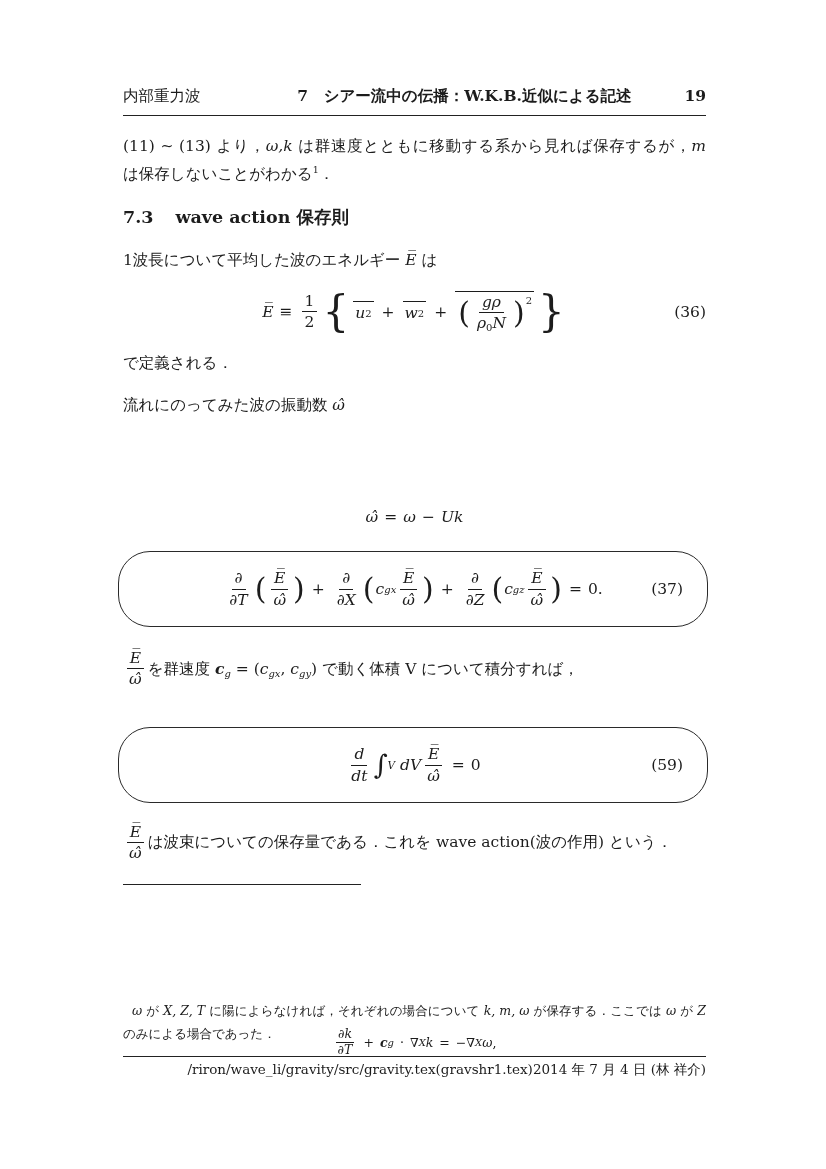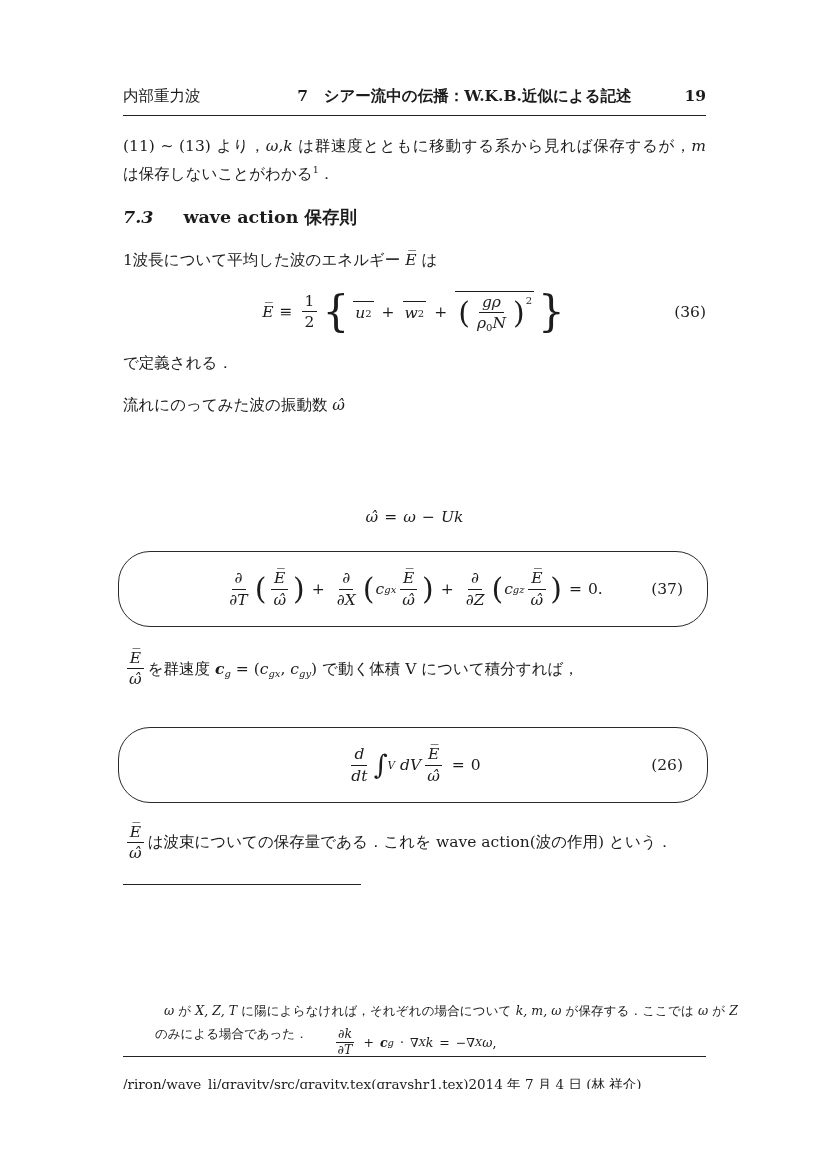--- a/index.html
+++ b/index.html
@@ -14,25 +14,25 @@
   .bi { font-style:italic; font-weight:bold; }
   .para { line-height:1.8; text-align:justify; }
   sup.fn { font-size:9.5px; vertical-align:6px; }
   sup.e { font-size:10px; vertical-align:6px; }
   sub.s { font-size:10px; font-style:italic; vertical-align:-3px; }
   
   .header { top:86px; border-bottom:1.5px solid #222; padding-bottom:8px;
             display:flex; justify-content:space-between; align-items:baseline; }
   .header .hc { font-weight:bold;margin-left:44px; }
   .header .hr { font-weight:bold; }
-  .footer { top:1056px; border-top:1.5px solid #222; padding-top:19px;
-            display:flex; justify-content:flex-start; font-size:13.5px; }
+  .footer { top:1056px; border-top:1.5px solid #222; padding-top:4px;
+            display:flex; justify-content:flex-end; font-size:13.5px; }
   
   .sechead { top:205px; font-size:17.5px; font-weight:bold; }
-  .sechead .num { margin-right:30px;font-style:italic; }
+  .sechead .num { margin-right:22px; }
   
   .eqline { display:flex; align-items:center; justify-content:center; position:relative; }
   .eqrow  { display:inline-flex; align-items:center; white-space:nowrap; }
   .tag { position:absolute; right:0; top:50%; transform:translateY(-50%); }
   .frac { display:inline-flex; flex-direction:column; align-items:center;
           vertical-align:middle; margin:0 3px; text-align:center; }
   .frac .num { display:block; border-bottom:1px solid #1c1c1c; padding:0 3px 2px; line-height:1.05; }
   .frac .den { display:block; padding:2px 3px 0; line-height:1.05; }
   .op { margin:0 6px; }
   .d40 { font-size:42px; font-weight:300; line-height:0; margin:0 2px; }
@@ -45,21 +45,21 @@
            display:flex; align-items:center; justify-content:center; }
   .eqbox .tag { right:24px; }
   .inline-lead { display:flex; align-items:center; line-height:1.75; }
   .intgl { font-size:27px; line-height:0; }
   sub.isub { font-size:10.5px; font-style:italic; vertical-align:-9px; margin:0 5px 0 0; }
   
   .fnrule { top:884px; width:238px; border-top:1px solid #222; }
   .fnsize { font-size:12.5px; }
   .fneq { font-size:12.5px; }
   .fneq .frac .num, .fneq .frac .den { padding:0 2px 1px; }
-  .fnclose { line-height:1.8; text-align:justify; text-indent:9px;margin-left:32px; }
+  .fnclose { line-height:1.8; text-align:justify; text-indent:9px; }
 </style>
 </head>
 <body>
 
 <div class="page">
 
   <div class="abs header">
     <span>内部重力波</span>
     <span class="hc">7　シアー流中の伝播：W.K.B.近似による記述</span>
     <span class="hr">19</span>
@@ -194,21 +194,21 @@
       <span class="intgl">∫</span>
         <sub class="isub">V</sub>
       <i>dV</i>
       <span class="frac">
           <span class="num"><i>E̅</i></span>
           <span class="den"><i>ω̂</i></span>
         </span>
       <span class="op">=</span>
       <span>0</span>
     </span>
-    <span class="tag">(26)</span>
+    <span class="tag">(59)</span>
   </div>
 
   <div class="abs inline-lead" style="top:824px">
     <span class="frac">
         <span class="num"><i>E̅</i></span>
         <span class="den"><i>ω̂</i></span>
       </span>
     <span> は波束についての保存量である．これを wave action(波の作用) という．</span>
   </div>
 

